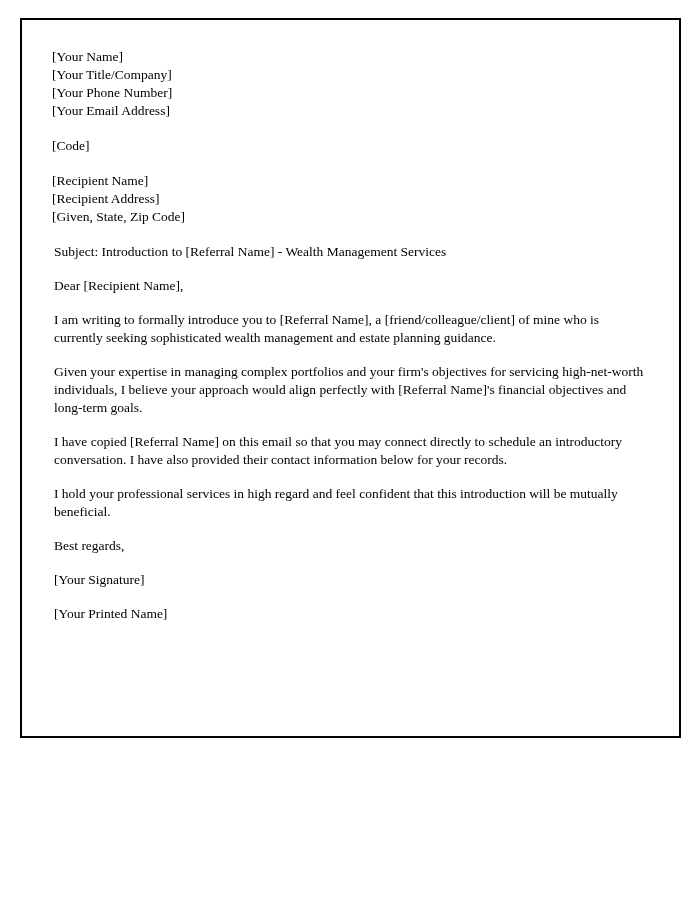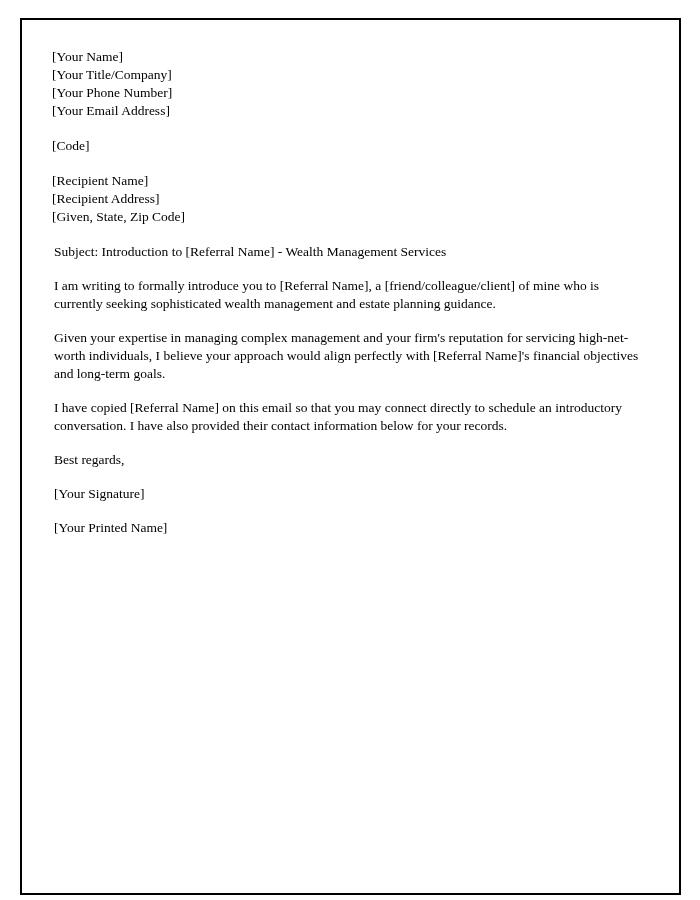--- a/index.html
+++ b/index.html
@@ -8,21 +8,21 @@
     background: #ffffff;
     width: 700px;
     height: 900px;
     overflow: hidden;
   }
   .letter-page {
     position: absolute;
     left: 20px;
     top: 18px;
     width: 661px;
-    height: 877px;
+    height: 720px;
     box-sizing: border-box;
     border: 2px solid #000000;
     background: #ffffff;
     font-family: "Liberation Serif", "DejaVu Serif", serif;
     font-size: 13.5px;
     line-height: 18px;
     color: #000000;
   }
   .letter-content {
     box-sizing: border-box;
@@ -61,28 +61,30 @@
     </div>
 
     <div class="block">
       <p class="line">[Recipient Name]</p>
       <p class="line">[Recipient Address]</p>
       <p class="line">[Given, State, Zip Code]</p>
     </div>
 
     <p class="para">Subject: Introduction to [Referral Name] - Wealth Management Services</p>
 
+    <p class="para">Dear [Recipient Name],</p>
 
     <p class="para">I am writing to formally introduce you to [Referral Name], a [friend/colleague/client] of mine who is currently seeking sophisticated wealth management and estate planning guidance.</p>
 
-    <p class="para">Given your expertise in managing complex management and your firm's reputation for servicing high-net-worth individuals, I believe your approach would align perfectly with [Referral Name]'s financial objectives and long-term goals.</p>
+    <p class="para">Given your expertise in managing complex portfolios and your firm's objectives for servicing high-net-worth individuals, I believe your approach would align perfectly with [Referral Name]'s financial objectives and long-term goals.</p>
 
     <p class="para">I have copied [Referral Name] on this email so that you may connect directly to schedule an introductory conversation. I have also provided their contact information below for your records.</p>
 
 
+    <p class="para">I hold your professional services in high regard and feel confident that this introduction will be mutually beneficial.</p>
 
     <p class="para">Best regards,</p>
 
     <p class="para">[Your Signature]</p>
 
     <p class="para">[Your Printed Name]</p>
 
   </div>
 </div>
 

